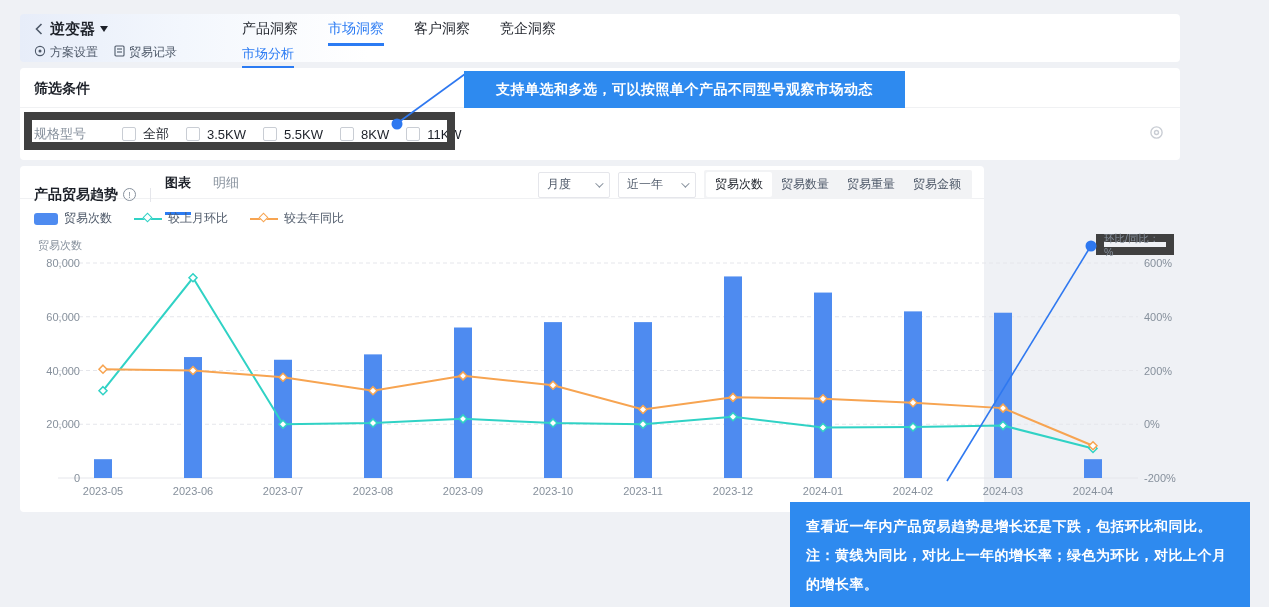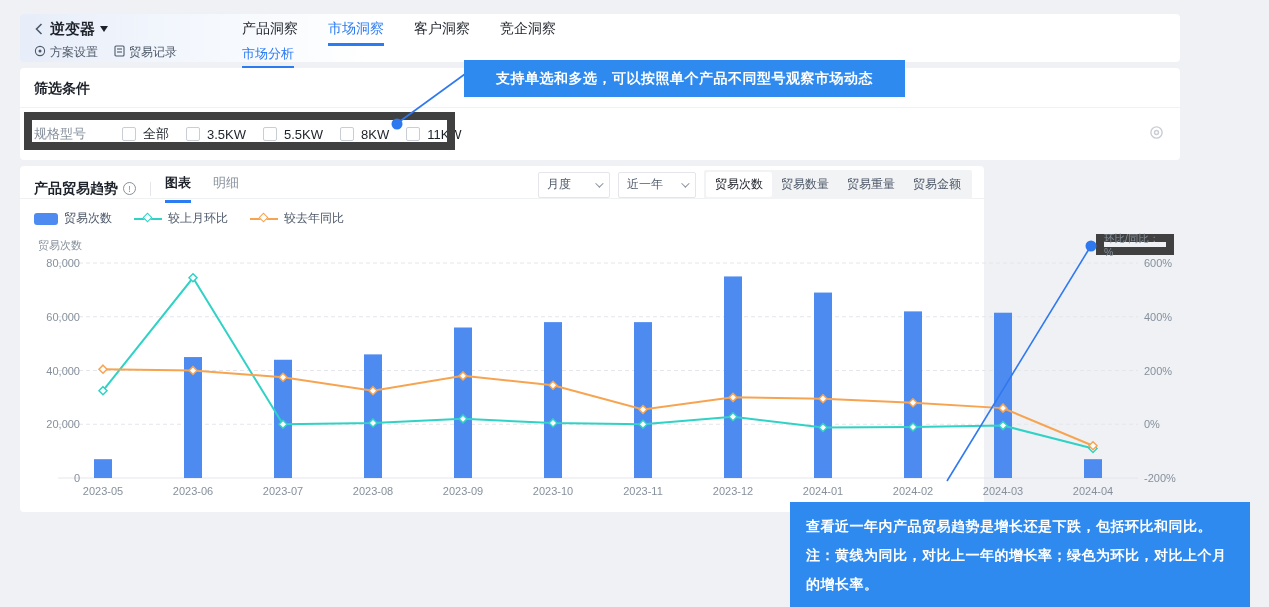--- a/index.html
+++ b/index.html
@@ -36,21 +36,21 @@
   .fp-gear { position:absolute; right:16px; top:57px; cursor:pointer; }
 
   
   .chart-panel { left:20px; top:166px; width:964px; height:346px; }
   .cp-header { position:absolute; left:0; top:0; width:100%; height:33px; border-bottom:1px solid #F0F1F3; }
   .cp-title-wrap { position:absolute; left:14px; top:8px; display:flex; align-items:center; }
   .cp-title { font-size:14px; font-weight:bold; color:#1D2129; }
   .info-ic { width:13px; height:13px; border:1px solid #86909C; border-radius:50%; font-size:9px; color:#86909C; display:inline-flex; align-items:center; justify-content:center; margin-left:5px; cursor:pointer; }
   .vdiv { width:1px; height:14px; background:#E5E6EB; margin:0 14px; }
   .view-tabs { display:flex; gap:22px; }
-  .view-tab { font-size:13px; color:#86909C; padding-bottom:8px; border-bottom:3px solid transparent; cursor:pointer; }
+  .view-tab { font-size:13px; color:#86909C; padding-bottom:20px; border-bottom:3px solid transparent; cursor:pointer; }
   .view-tab.active { color:#1D2129; font-weight:bold; border-bottom-color:#2B7BF3; }
   .cp-controls { position:absolute; right:12px; top:4px; display:flex; align-items:center; gap:8px; }
   .select { display:flex; align-items:center; justify-content:space-between; width:72px; height:26px; border:1px solid #E5E6EB; border-radius:2px; padding:0 8px; font-size:12px; color:#4E5969; cursor:pointer; background:#fff; }
   .select.range { width:78px; }
   .chev { width:6px; height:6px; border-right:1.2px solid #86909C; border-bottom:1.2px solid #86909C; transform:rotate(45deg) translateY(-2px); }
   .metric-group { display:flex; background:#F2F3F5; border-radius:2px; padding:2px; }
   .metric-btn { font-size:12px; color:#4E5969; padding:4px 9px; border-radius:2px; cursor:pointer; white-space:nowrap; }
   .metric-btn.active { background:#fff; color:#1D2129; }
   .legend { position:absolute; left:14px; top:44px; display:flex; align-items:center; gap:22px; }
   .lg-item { display:flex; align-items:center; gap:6px; font-size:12px; color:#4E5969; }
@@ -58,21 +58,21 @@
   .lg-line { position:relative; width:28px; height:2px; }
   .lg-diamond { position:absolute; left:10px; top:-3.5px; width:7px; height:7px; background:#fff; transform:rotate(45deg); }
   #chart { position:absolute; left:0; top:69px; }
 
   
   .ann-rect { position:absolute; border:8px solid #404040; z-index:40; }
   .rect-filter { left:24px; top:112px; width:431px; height:38px; }
   .rect-axis { left:1096px; top:234px; width:78px; height:21px; display:flex; align-items:center; justify-content:center; }
   .axis-lbl { font-size:10.5px; color:#86909C; }
   .tooltip { position:absolute; background:#2E8AEF; color:#fff; font-size:14px; font-weight:bold; z-index:60; }
-  .tip-top { left:464px; top:60px; width:441px; height:37px; line-height:37px; text-align:center; letter-spacing:0.5px; }
+  .tip-top { left:464px; top:71px; width:441px; height:37px; line-height:37px; text-align:center; letter-spacing:0.5px; }
   .tip-bottom { left:790px; top:502px; width:460px; padding:10px 16px; line-height:29px; letter-spacing:0.5px; }
   #overlay { position:absolute; left:0; top:0; z-index:50; pointer-events:none; }
   text { font-family:"Liberation Sans", sans-serif; }
 </style>
 </head>
 <body>
 
 <div class="page">
 
   <div class="panel header-panel">

